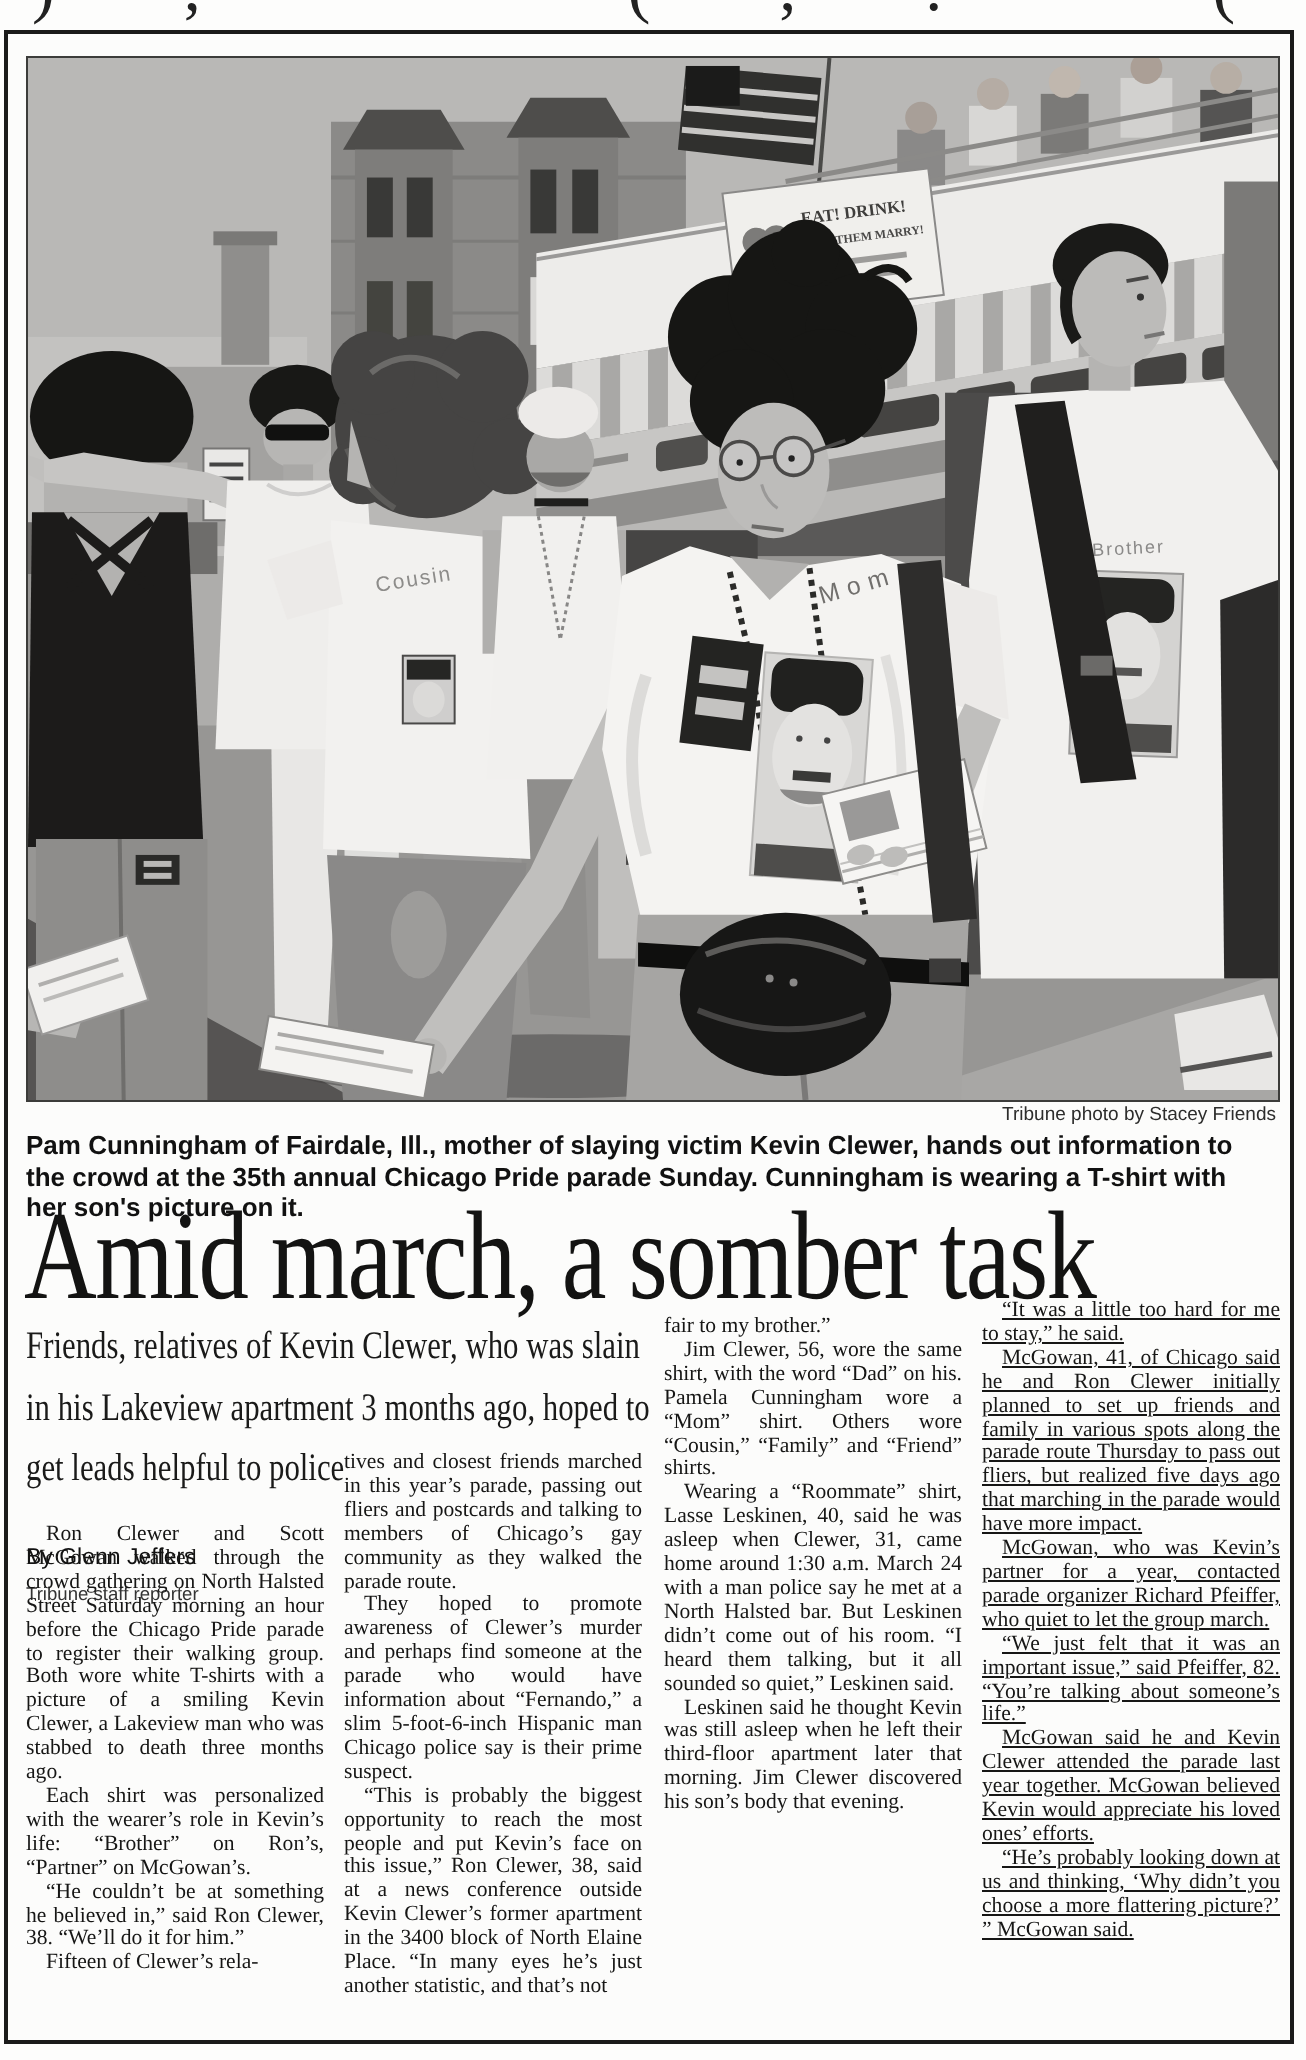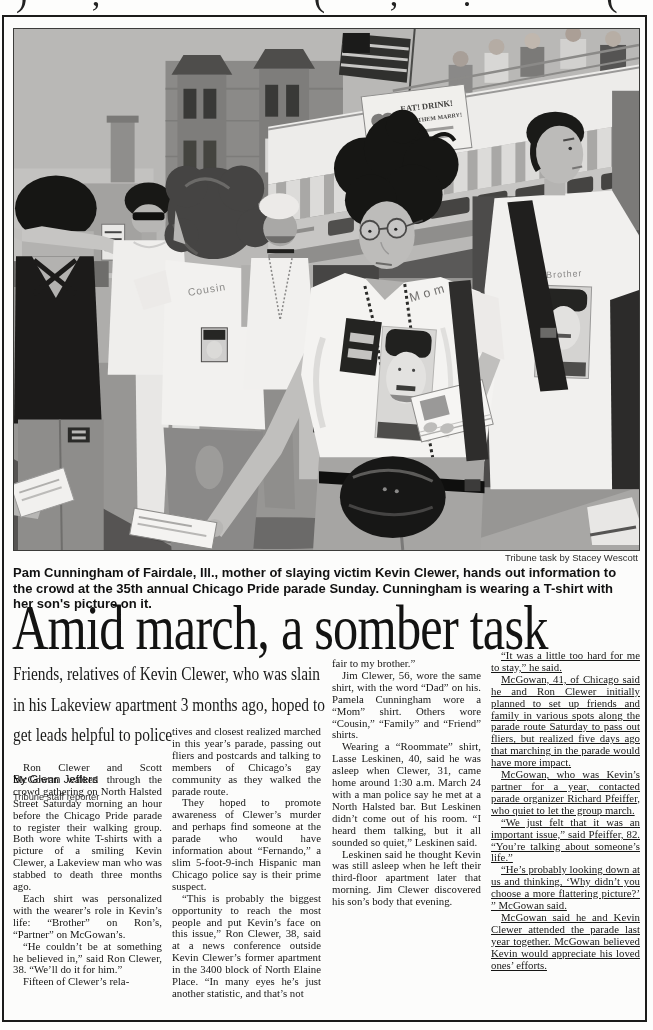--- a/index.html
+++ b/index.html
@@ -325,49 +325,49 @@
       <polygon points="0,462 30,472 24,492 0,488" fill="#b7b6b4"></polygon>
       <g transform="rotate(-18 30 470)">
         <rect x="2" y="448" width="56" height="34" fill="#f1f0ee" stroke="#9a9998" stroke-width="1"></rect>
         <line x1="8" y1="458" x2="50" y2="458" stroke="#b0afad" stroke-width="2"></line>
         <line x1="8" y1="466" x2="50" y2="466" stroke="#bcbbb9" stroke-width="2"></line>
       </g>
     </g>
   </svg>
   </div>
 
-  <div class="abs credit">Tribune task by Stacey Wescott</div>
+  <div class="abs credit">Tribune photo by Stacey Friends</div>
   <div class="abs caption">Pam Cunningham of Fairdale, Ill., mother of slaying victim Kevin Clewer, hands out information to the crowd at the 35th annual Chicago Pride parade Sunday. Cunningham is wearing a T-shirt with her son's picture on it.</div>
 
   <div class="abs headline">Amid march, a somber task</div>
   <div class="abs deck">Friends, relatives of Kevin Clewer, who was slain in his Lakeview apartment 3 months ago, hoped to get leads helpful to police</div>
   <div class="abs byline">
     <div class="by">By Glenn Jeffers</div>
     <div class="title">Tribune staff reporter</div>
   </div>
 
   <div class="abs col c1">
       <div class="para ind">Ron Clewer and Scott McGowan walked through the crowd gathering on North Halsted Street Saturday morning an hour before the Chicago Pride parade to register their walking group. Both wore white T-shirts with a picture of a smiling Kevin Clewer, a Lakeview man who was stabbed to death three months ago.</div>
       <div class="para ind">Each shirt was personalized with the wearer’s role in Kevin’s life: “Brother” on Ron’s, “Partner” on McGowan’s.</div>
       <div class="para ind">“He couldn’t be at something he believed in,” said Ron Clewer, 38. “We’ll do it for him.”</div>
       <div class="para ind">Fifteen of Clewer’s rela-</div>
     </div>
   <div class="abs col c2">
-      <div class="para">tives and closest realized marched in this year’s parade, passing out fliers and postcards and talking to members of Chicago’s gay community as they walked the parade route.</div>
-      <div class="para ind">They hoped to promote awareness of Clewer’s murder and perhaps find someone at the parade who would have information about “Fernando,” a slim 5-foot-9-inch Hispanic man Chicago police say is their prime suspect.</div>
+      <div class="para">tives and closest friends marched in this year’s parade, passing out fliers and postcards and talking to members of Chicago’s gay community as they walked the parade route.</div>
+      <div class="para ind">They hoped to promote awareness of Clewer’s murder and perhaps find someone at the parade who would have information about “Fernando,” a slim 5-foot-6-inch Hispanic man Chicago police say is their prime suspect.</div>
       <div class="para ind">“This is probably the biggest opportunity to reach the most people and put Kevin’s face on this issue,” Ron Clewer, 38, said at a news conference outside Kevin Clewer’s former apartment in the 3400 block of North Elaine Place. “In many eyes he’s just another statistic, and that’s not</div>
     </div>
   <div class="abs col c3">
       <div class="para">fair to my brother.”</div>
       <div class="para ind">Jim Clewer, 56, wore the same shirt, with the word “Dad” on his. Pamela Cunningham wore a “Mom” shirt. Others wore “Cousin,” “Family” and “Friend” shirts.</div>
       <div class="para ind">Wearing a “Roommate” shirt, Lasse Leskinen, 40, said he was asleep when Clewer, 31, came home around 1:30 a.m. March 24 with a man police say he met at a North Halsted bar. But Leskinen didn’t come out of his room. “I heard them talking, but it all sounded so quiet,” Leskinen said.</div>
       <div class="para ind">Leskinen said he thought Kevin was still asleep when he left their third-floor apartment later that morning. Jim Clewer discovered his son’s body that evening.</div>
     </div>
   <div class="abs col c4">
       <div class="para ind">“It was a little too hard for me to stay,” he said.</div>
-      <div class="para ind">McGowan, 41, of Chicago said he and Ron Clewer initially planned to set up friends and family in various spots along the parade route Saturday to pass out fliers, but realized five days ago that marching in the parade would have more impact.</div>
+      <div class="para ind">McGowan, 41, of Chicago said he and Ron Clewer initially planned to set up friends and family in various spots along the parade route Thursday to pass out fliers, but realized five days ago that marching in the parade would have more impact.</div>
       <div class="para ind">McGowan, who was Kevin’s partner for a year, contacted parade organizer Richard Pfeiffer, who quiet to let the group march.</div>
       <div class="para ind">“We just felt that it was an important issue,” said Pfeiffer, 82. “You’re talking about someone’s life.”</div>
+      <div class="para ind">McGowan said he and Kevin Clewer attended the parade last year together. McGowan believed Kevin would appreciate his loved ones’ efforts.</div>
       <div class="para ind">“He’s probably looking down at us and thinking, ‘Why didn’t you choose a more flattering picture?’ ” McGowan said.</div>
-      <div class="para ind">McGowan said he and Kevin Clewer attended the parade last year together. McGowan believed Kevin would appreciate his loved ones’ efforts.</div>
     </div>
 
 </div>
 
 </body></html>

